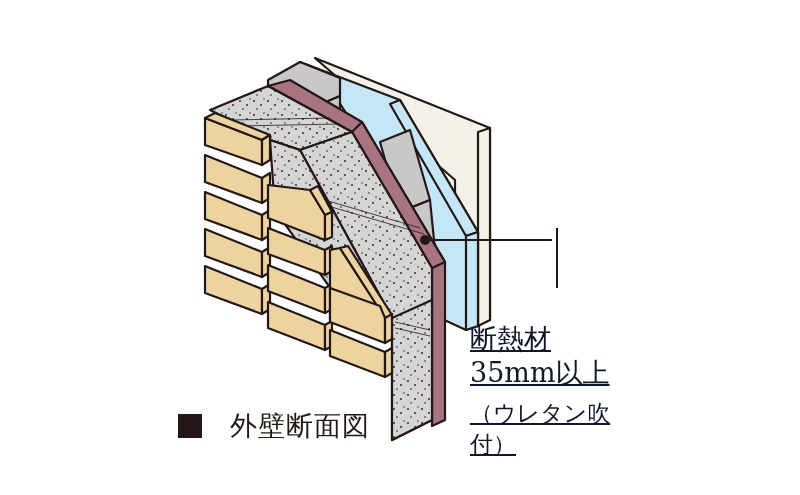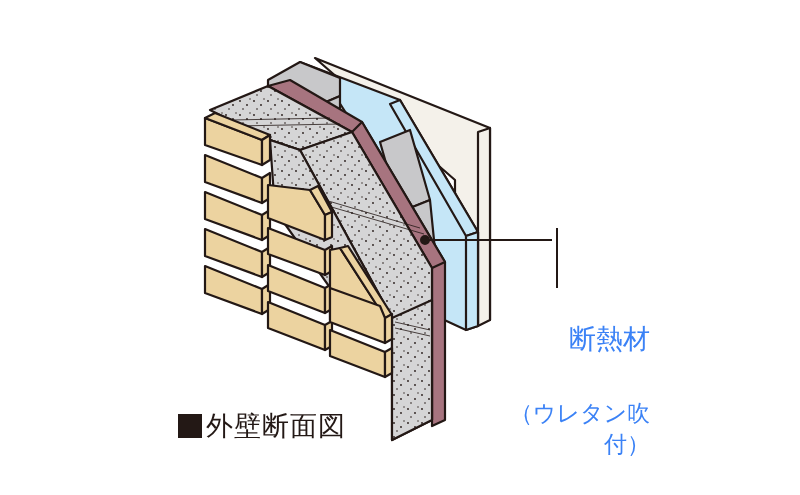--- a/index.html
+++ b/index.html
@@ -1,22 +1,22 @@
 <!DOCTYPE html>
 <html><head>
 <meta charset="utf-8">
 <style>
   html, body { margin: 0; padding: 0; background: #ffffff; }
   body { width: 800px; height: 495px; position: relative; overflow: hidden;
          font-family: "DejaVu Serif", "Liberation Serif", serif; }
   #diagram { position: absolute; left: 0; top: 0; width: 800px; height: 495px; }
   .caption { position: absolute; left: 178px; top: 408px; font-size: 27px; color: #231815;
-             display: flex; align-items: center; letter-spacing: 1px; }
+             display: flex; align-items: center; letter-spacing: 1px; gap: 24px; }
   .caption .sq { width: 24px; height: 24px; background: #231815; margin-right: 4px; display: inline-block; }
-  .label { position: absolute; text-align: right; color: #3b82f6; }
+  .label { position: absolute; text-align: left; color: #0f172a; text-decoration: underline; }
   .label-main { left: 470px; top: 322px; width: 180px; font-size: 27px; line-height: 34px; }
   .label-sub { left: 470px; top: 398px; width: 180px; font-size: 23px; }
 </style>
 </head>
 <body>
 
 <svg id="diagram" viewBox="0 0 800 495" xmlns="http://www.w3.org/2000/svg">
   <defs>
     <pattern id="dots" width="14" height="14" patternUnits="userSpaceOnUse">
       <rect width="14" height="14" fill="#d5d5d6"></rect>
@@ -103,14 +103,15 @@
   </g>
 </svg>
 
 <div class="caption">
   <span class="sq"></span>
   <span>外壁断面図</span>
 </div>
 
 <div class="label label-main">
   <div>断熱材</div>
+  <div>35mm以上</div>
 </div>
 <div class="label label-sub">（ウレタン吹付）</div>
 
 </body></html>

